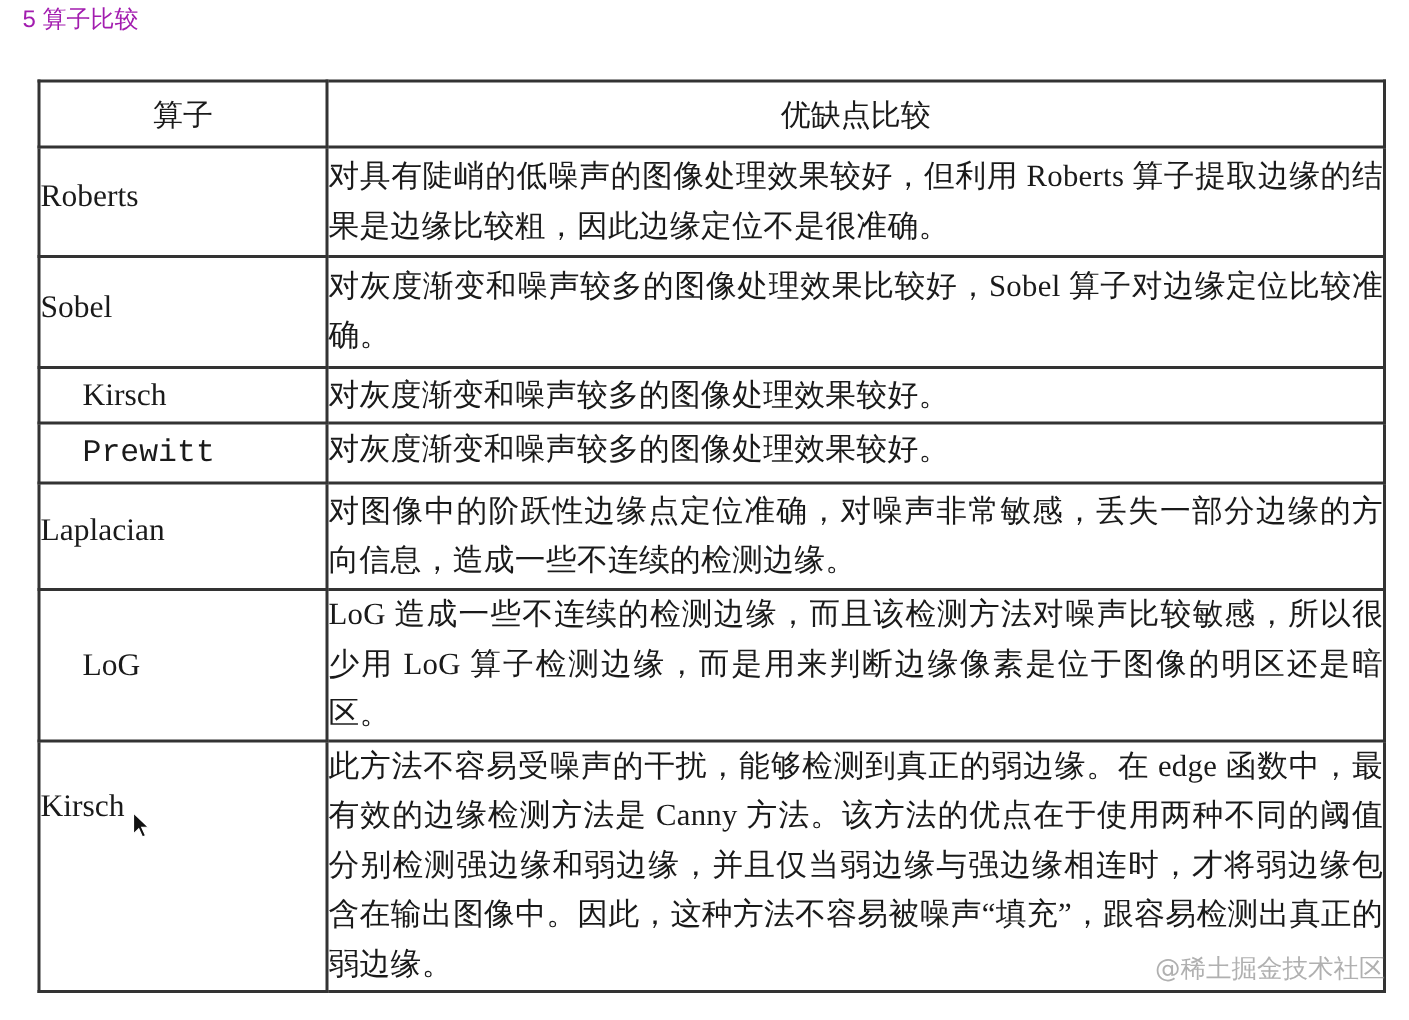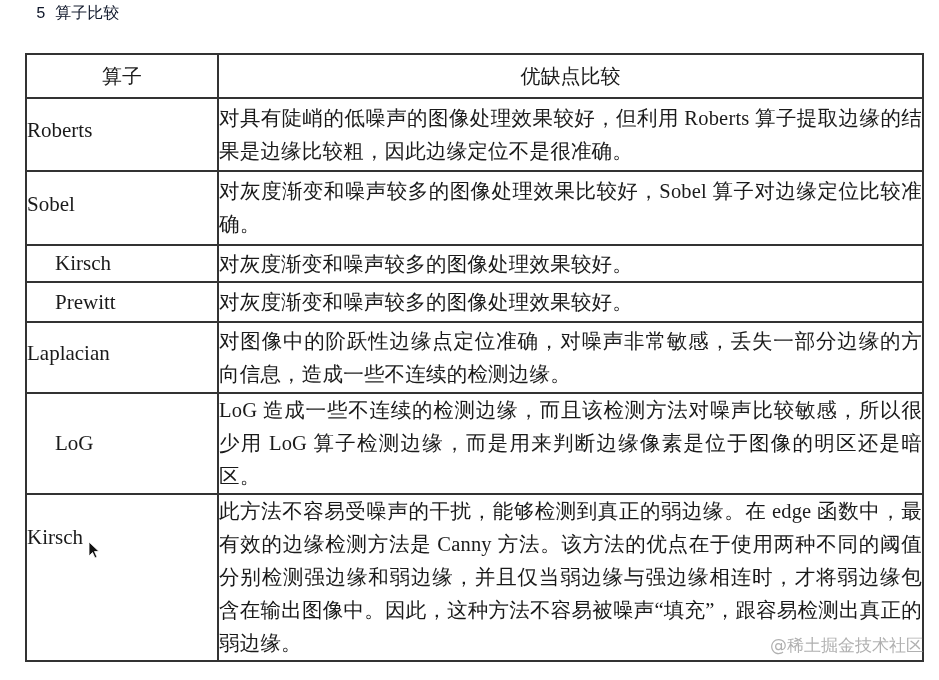--- a/index.html
+++ b/index.html
@@ -11,25 +11,24 @@
     width: 939px;
     height: 680px;
     position: relative;
     overflow: hidden;
     color: #1a1a1a;
   }
   .section-title {
     position: absolute;
     left: 15px;
     top: 3px;
-    font-family: Liberation Mono, monospace;
+    font-family: Liberation Sans, sans-serif;
     font-size: 16px;
     line-height: 22px;
-    color: #0f172a;
-    margin-left: 21px;
+    color: #a21caf;
   }
   table.compare {
     position: absolute;
     left: 25px;
     top: 53px;
     width: 899px;
     border-collapse: collapse;
     font-family: "Liberation Serif", "DejaVu Serif", serif;
     color: #1a1a1a;
   }
@@ -60,21 +59,21 @@
   td.desc {
     font-size: 20.5px;
     line-height: 33px;
     padding: 2px 8px 2px 11px;
     text-align: justify;
     letter-spacing: 0.2px;
   }
   tr.r-roberts td { height: 71px; }
   tr.r-sobel td { height: 72px; }
   tr.r-kirsch td { height: 35px; }
-  tr.r-prewitt td { height: 38px; }
+  tr.r-prewitt td { height: 38px; font-family: Liberation Mono, monospace; }
   tr.r-laplacian td { height: 69px; }
   tr.r-log td { height: 97px; }
   tr.r-canny td { height: 163px; }
   td.desc.single { line-height: 30px; }
 
   .cursor {
     position: absolute;
     left: 88px;
     top: 541px;
     width: 12px;

